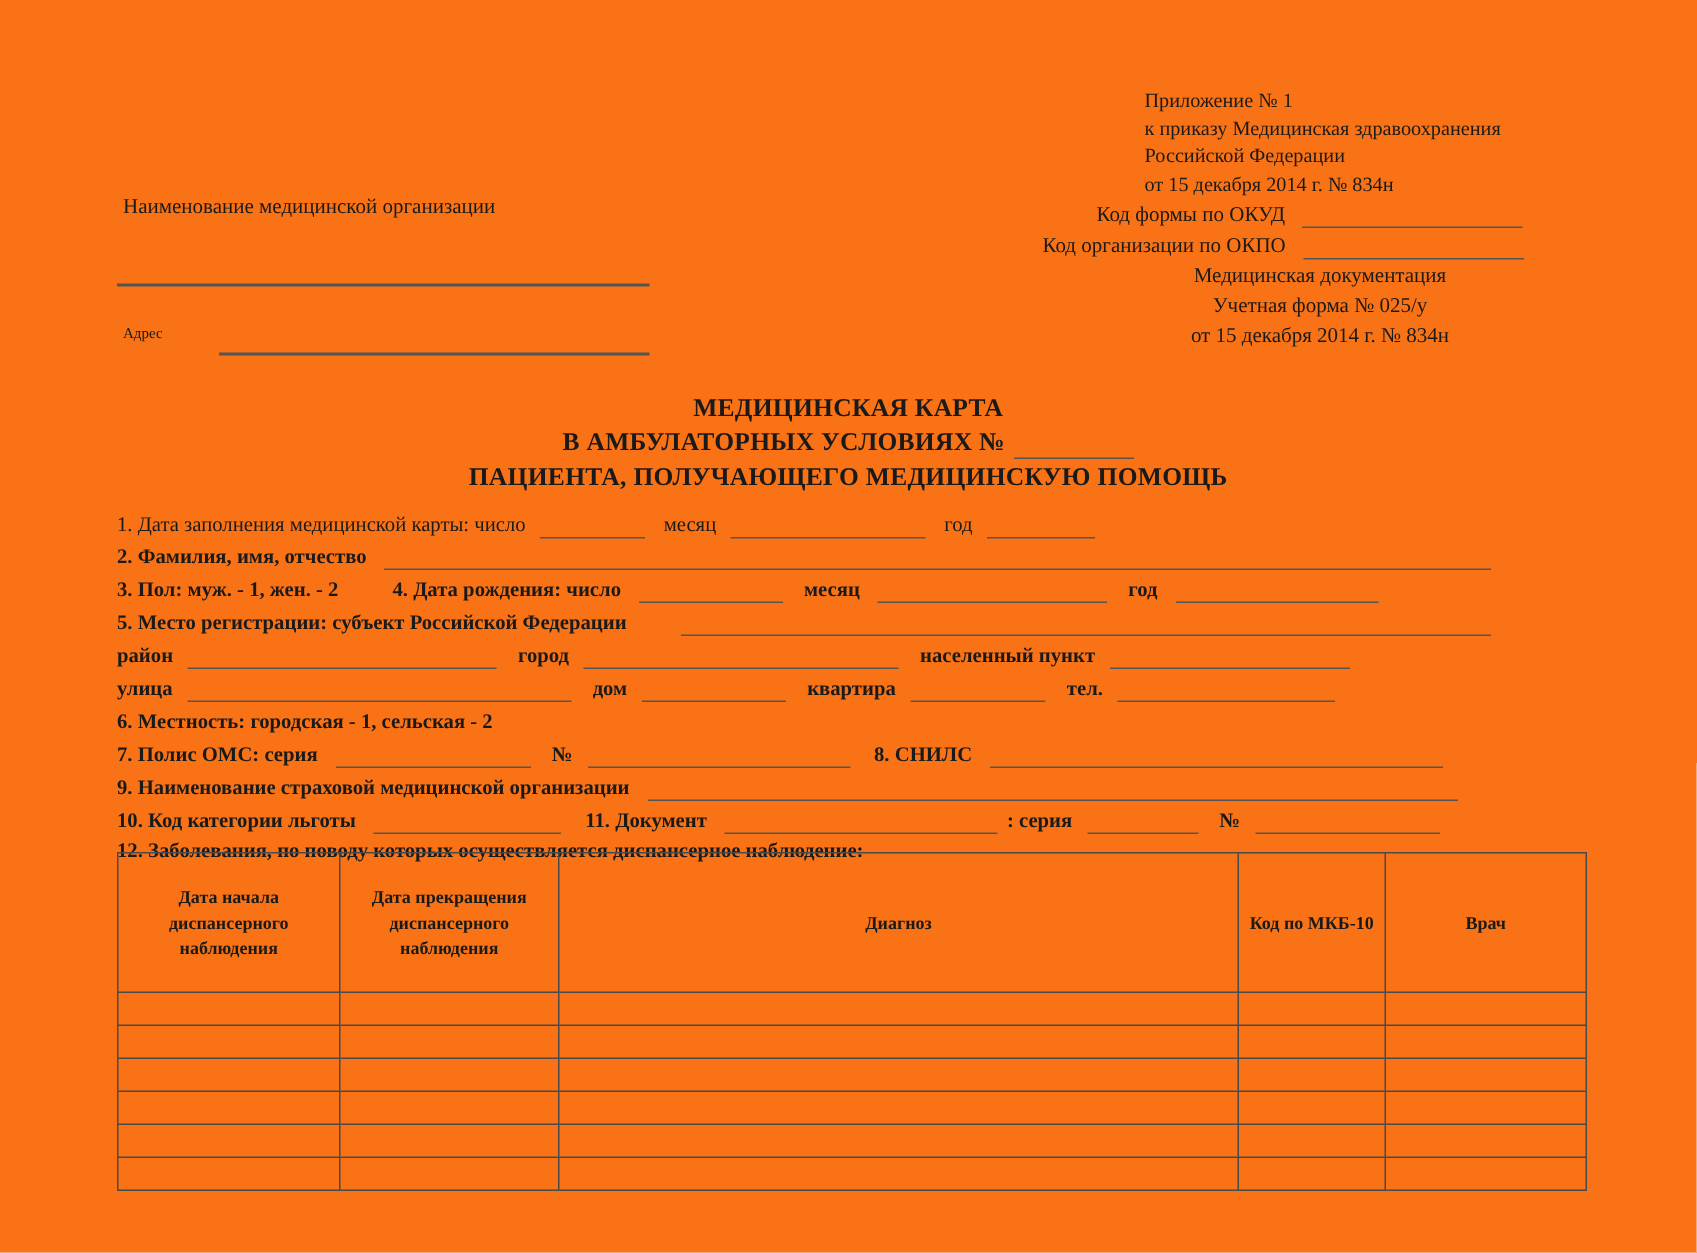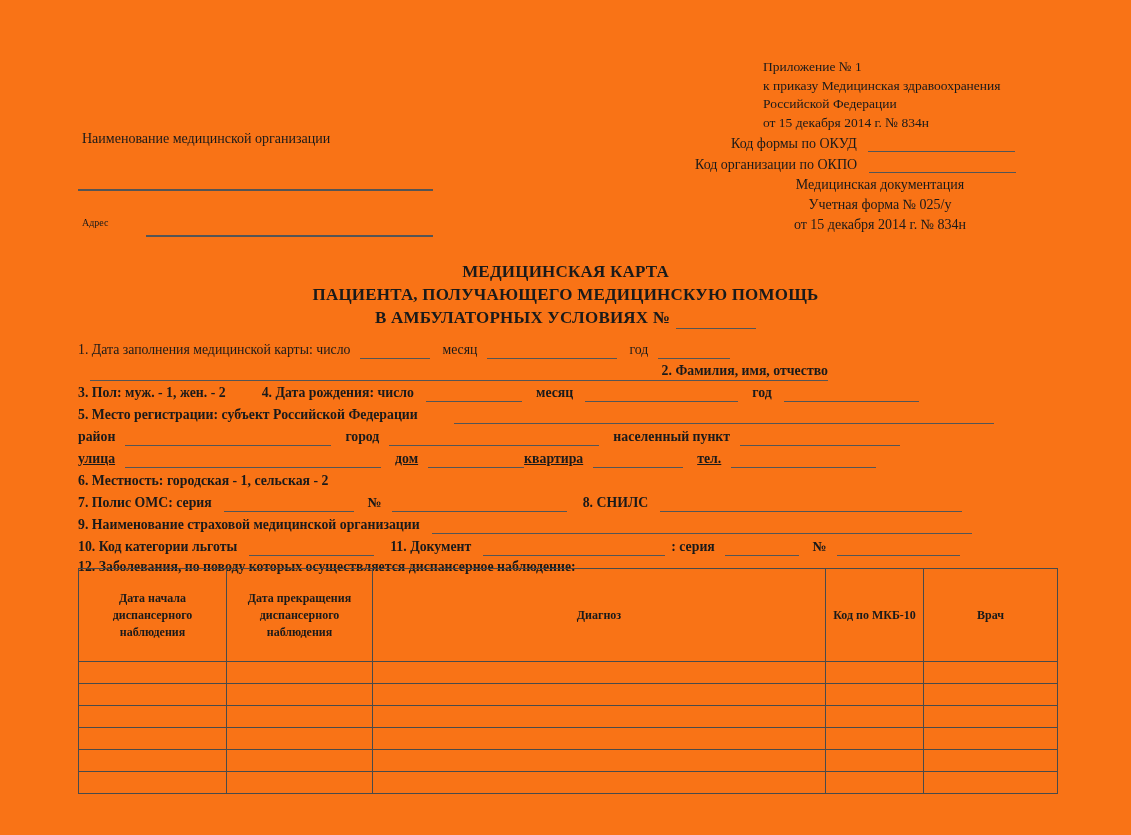--- a/index.html
+++ b/index.html
@@ -185,36 +185,36 @@
   </div>
 
   <div class="doc-lines">
     <div>Медицинская документация</div>
     <div>Учетная форма № 025/у</div>
     <div>от 15 декабря 2014 г. № 834н</div>
   </div>
 
   <div class="title">
     <div>МЕДИЦИНСКАЯ КАРТА</div>
-    <div>ПАЦИЕНТА, ПОЛУЧАЮЩЕГО МЕДИЦИНСКУЮ ПОМОЩЬ</div>
     <div>
       <span>В АМБУЛАТОРНЫХ УСЛОВИЯХ №</span><span class="num-rule"></span>
     </div>
+    <div>ПАЦИЕНТА, ПОЛУЧАЮЩЕГО МЕДИЦИНСКУЮ ПОМОЩЬ</div>
   </div>
 
   <div class="frow" style="top:340px;">
     <span class="t">1. Дата заполнения медицинской карты: число</span>
     <span class="rule" style="width:70px; margin-left:10px;"></span>
     <span class="t" style="margin-left:12px;">месяц</span>
     <span class="rule" style="width:130px; margin-left:10px;"></span>
     <span class="t" style="margin-left:12px;">год</span>
     <span class="rule" style="width:72px; margin-left:10px;"></span>
   </div>
 
-  <div class="frow bold" style="top:361px;flex-direction:column;">
+  <div class="frow bold" style="top:361px;">
     <span class="t">2. Фамилия, имя, отчество</span>
     <span class="rule" style="width:738px; margin-left:12px;"></span>
   </div>
 
   <div class="frow bold" style="top:383px;">
     <span class="t">3. Пол: муж. - 1, жен. - 2</span>
     <span class="gap" style="width:36px;"></span>
     <span class="t">4. Дата рождения: число</span>
     <span class="rule" style="width:96px; margin-left:12px;"></span>
     <span class="t" style="margin-left:14px;">месяц</span>
@@ -230,26 +230,26 @@
 
   <div class="frow bold" style="top:427px;">
     <span class="t">район</span>
     <span class="rule" style="width:206px; margin-left:10px;"></span>
     <span class="t" style="margin-left:14px;">город</span>
     <span class="rule" style="width:210px; margin-left:10px;"></span>
     <span class="t" style="margin-left:14px;">населенный пункт</span>
     <span class="rule" style="width:160px; margin-left:10px;"></span>
   </div>
 
-  <div class="frow bold" style="top:449px;text-decoration:underline;">
+  <div class="frow bold" style="top:449px;">
     <span class="t">улица</span>
     <span class="rule" style="width:256px; margin-left:10px;"></span>
     <span class="t" style="margin-left:14px;">дом</span>
     <span class="rule" style="width:96px; margin-left:10px;"></span>
-    <span class="t" style="">квартира</span>
+    <span class="t" style="margin-left:14px;">квартира</span>
     <span class="rule" style="width:90px; margin-left:10px;"></span>
     <span class="t" style="margin-left:14px;">тел.</span>
     <span class="rule" style="width:145px; margin-left:10px;"></span>
   </div>
 
   <div class="frow bold" style="top:471px;">
     <span class="t">6. Местность: городская - 1, сельская - 2</span>
   </div>
 
   <div class="frow bold" style="top:493px;">

